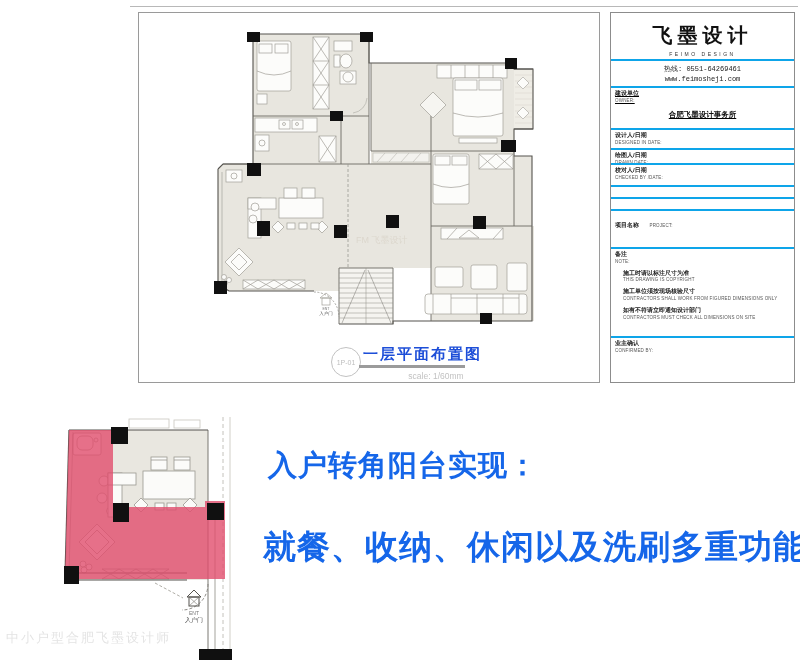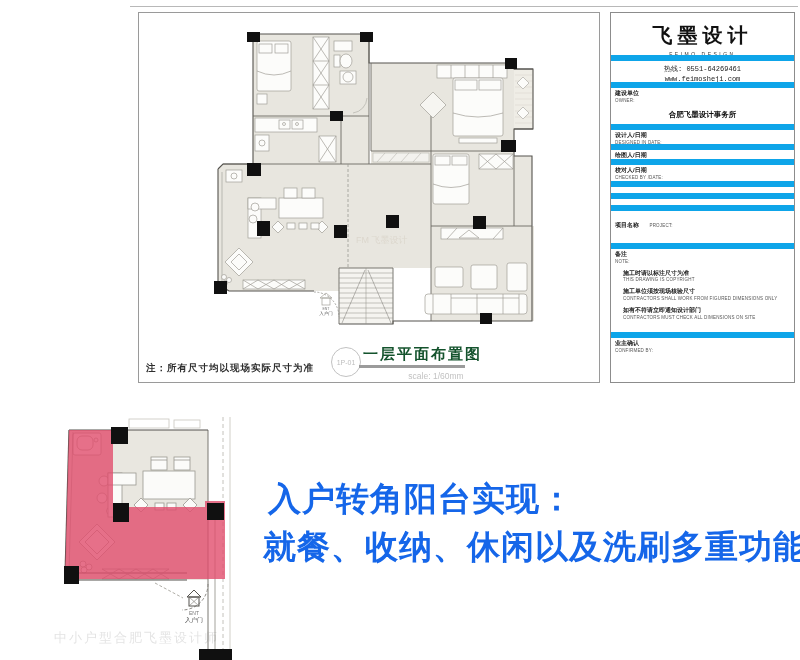--- a/index.html
+++ b/index.html
@@ -9,61 +9,61 @@
 
   
   #topline { left:130px; top:6px; width:668px; height:1px; background:#b8b8b8; }
   #sheet   { left:138px; top:12px; width:462px; height:371px; border:1px solid #9a9a9a; background:#fff; }
   #plan-svg{ left:0; top:0; width:462px; height:345px; }
 
   
   #title-circle { left:192px; top:334px; width:30px; height:30px; border:1px solid #c2c2c2;
                   border-radius:50%; color:#bdbdbd; font-size:7px; display:flex;
                   align-items:center; justify-content:center; background:#fff; }
-  #plan-title   { left:224px; top:332px; width:170px; color:#14532d; font-size:15px;
+  #plan-title   { left:224px; top:332px; width:170px; color:#1d4ed8; font-size:15px;
                   font-weight:bold; letter-spacing:2px; }
   #title-rule   { left:220px; top:352px; width:106px; height:3px; background:#9b9b9b; }
   #scale-text   { left:252px; top:358px; width:90px; color:#c2c2c2; font-size:8.5px; text-align:center; }
   #sheet-note   { left:7px; top:349px; color:#2e2e2e; font-size:9.5px; font-weight:bold; letter-spacing:1px; }
 
   
   #tblock { left:610px; top:12px; width:185px; height:371px; border:1px solid #8c8c8c;
             background:#fff; display:flex; flex-direction:column; }
-  .tb-row { border-bottom:6px solid #0ea5e9; padding:2px 4px; overflow:hidden; }
+  .tb-row { border-bottom:2px solid #0ea5e9; padding:2px 4px; overflow:hidden; }
   .tb-zh  { font-size:6px; font-weight:bold; color:#1a1a1a; line-height:1.3; }
   .tb-en  { font-size:4.5px; color:#555; line-height:1.3; letter-spacing:.2px; }
   #tb-logo    { height:48px; text-align:center; padding-top:9px; }
   #tb-logo .brand { font-size:20px; font-weight:bold; color:#111; letter-spacing:5px; }
   #tb-logo .brand-en { font-size:5px; color:#333; letter-spacing:2.5px; margin-top:2px; }
   #tb-contact { height:27px; text-align:center; padding-top:3px;
                 font-family:Liberation Mono, monospace; font-size:7px; color:#222; line-height:1.45; }
-  #tb-owner   { height:42px; }
+  #tb-owner   { height:42px;text-decoration:underline; }
   #tb-owner .owner-value { text-align:center; font-size:7.5px; font-weight:bold; color:#111; margin-top:6px; }
   #tb-designed{ height:20px; } #tb-drawn{ height:15px; } #tb-checked{ height:22px; }
   #tb-scale{ height:12px; } #tb-no{ height:12px; }
   #tb-project { height:38px; }
   #tb-project .inline-en { display:inline; margin-left:6px; }
   #tb-note    { height:89px; }
   .note-item  { margin-top:5px; margin-left:8px; }
   .note-item .tb-zh { font-weight:bold; }
   #tb-confirm { flex:1; border-bottom:none; }
 
   
   #crop-svg { left:57px; top:417px; width:175px; height:243px; }
 
   
   .callout { position:absolute; font-weight:800; color:#1566e9; letter-spacing:1px;
              font-family:"Liberation Sans", sans-serif; white-space:nowrap;
              text-shadow:-2px -2px 0 #fff, 2px -2px 0 #fff, -2px 2px 0 #fff, 2px 2px 0 #fff,
                          -2px 0 0 #fff, 2px 0 0 #fff, 0 -2px 0 #fff, 0 2px 0 #fff,
                          0 0 7px rgba(255,255,255,.95); }
-  #callout1 { left:268px; top:477px; font-size:33px; }
+  #callout1 { left:268px; top:446px; font-size:29px; }
   #callout2 { left:263px; top:525px; font-size:33px; }
 
-  #wmark { left:6px; top:629px; font-size:13px; color:rgba(80,80,80,0.16); letter-spacing:2px;margin-left:48px; }
+  #wmark { left:6px; top:629px; font-size:13px; color:rgba(80,80,80,0.16); letter-spacing:2px; }
 
   svg text { font-family:"Liberation Sans", sans-serif; }
 </style>
 </head>
 <body>
 
 <div id="topline" class="abs"></div>
 
 <div id="sheet" class="abs">
 
@@ -234,21 +234,20 @@
     <text x="325" y="309" font-size="3.5" fill="#777" text-anchor="middle">ENT</text>
     <text x="325" y="314" font-size="4.5" fill="#444" text-anchor="middle">入户门</text>
   </svg>
 
   <div id="title-circle" class="abs">
     <span>1P-01</span>
   </div>
   <div id="plan-title" class="abs">一层平面布置图</div>
   <div id="title-rule" class="abs"></div>
   <div id="scale-text" class="abs">scale:  1/60mm</div>
-  <div id="sheet-note" class="abs">注：所有尺寸均以现场实际尺寸为准</div>
 </div>
 
 <div id="tblock" class="abs">
   <div id="tb-logo" class="tb-row">
     <div class="brand">飞墨设计</div>
     <div class="brand-en">FEIMO DESIGN</div>
   </div>
   <div id="tb-contact" class="tb-row">
     <div>热线: 0551-64269461</div>
     <div>www.feimosheji.com</div>

